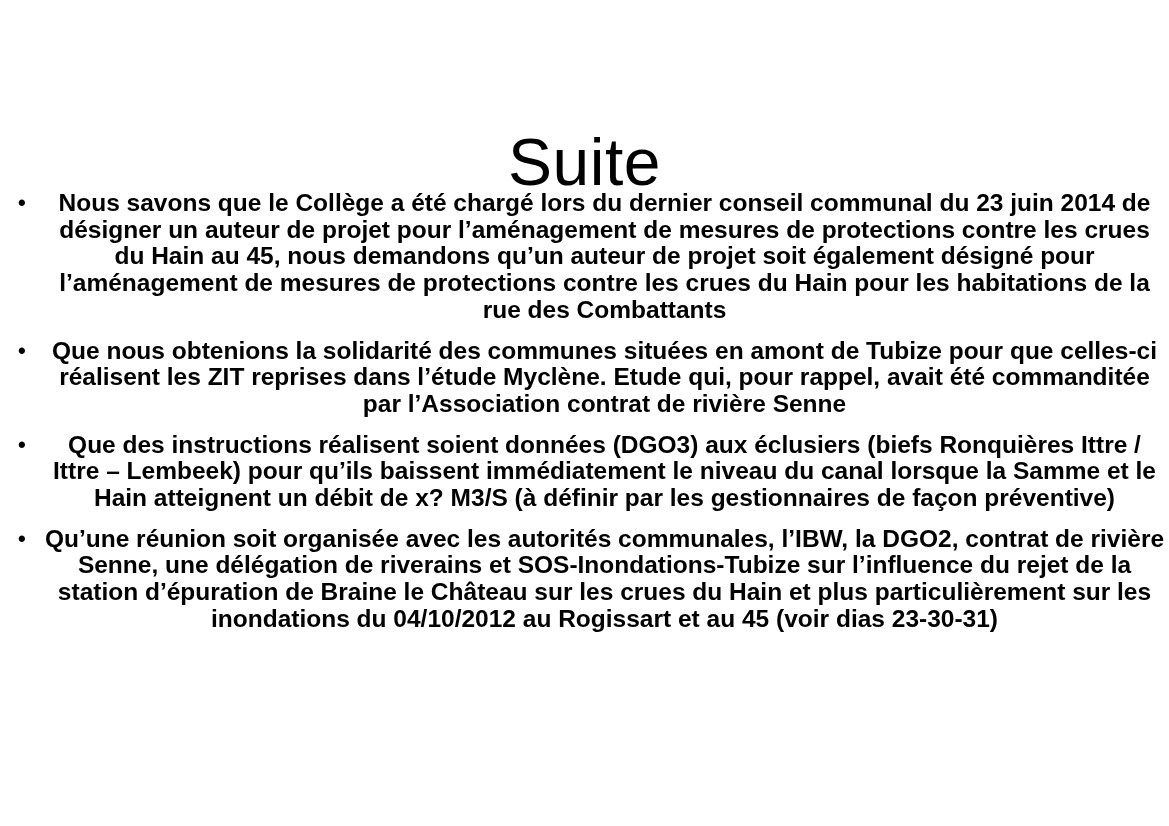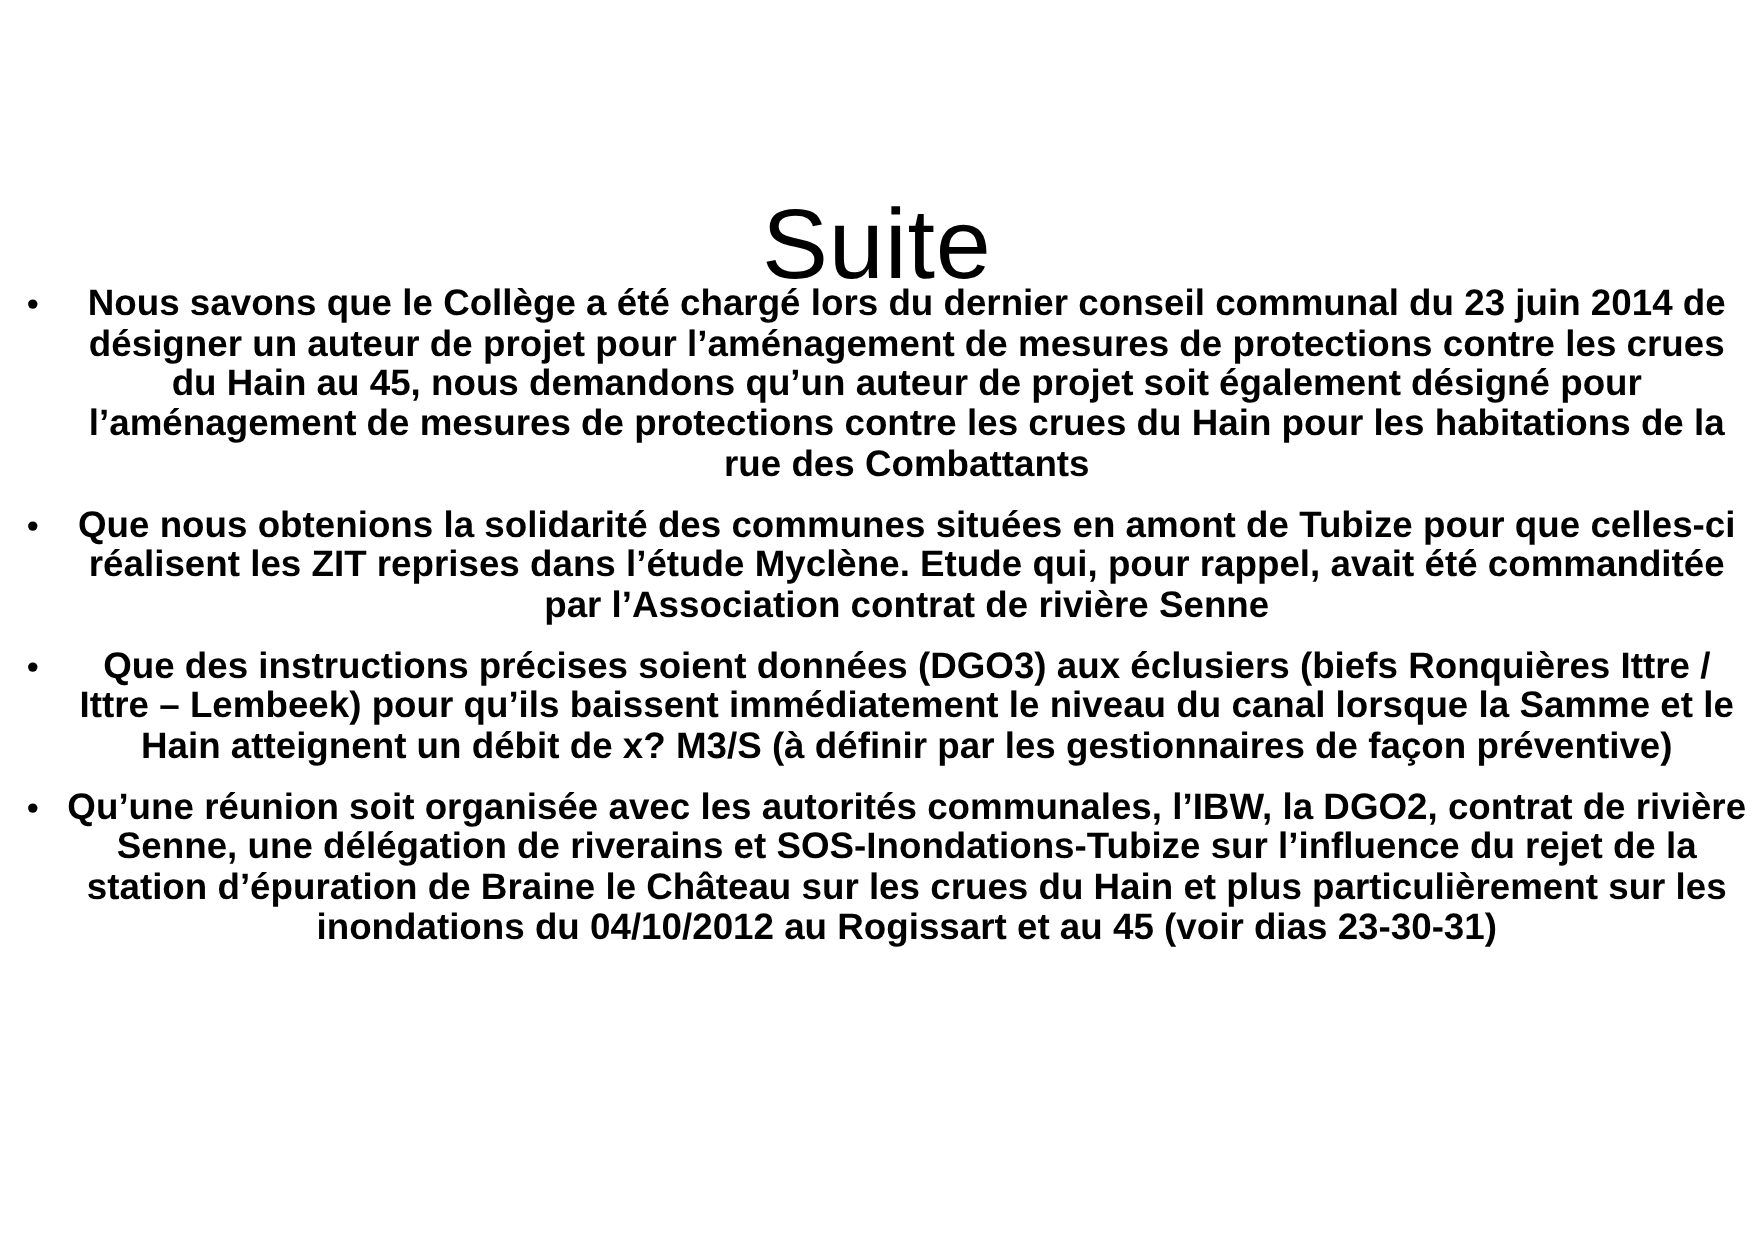--- a/index.html
+++ b/index.html
@@ -78,21 +78,21 @@
       <span class="bullet-text">Nous savons que le Collège a été chargé lors du dernier conseil communal du 23 juin 2014 de désigner un auteur de projet pour l’aménagement de mesures de protections contre les crues du Hain au 45, nous demandons qu’un auteur de projet soit également désigné pour l’aménagement de mesures de protections contre les crues du Hain pour les habitations de la rue des Combattants</span>
     </li>
 
     <li class="bullet-item">
       <span class="bullet-marker">•</span>
       <span class="bullet-text">Que nous obtenions la solidarité des communes situées en amont de Tubize pour que celles-ci réalisent les ZIT reprises dans l’étude Myclène. Etude qui, pour rappel, avait été commanditée par l’Association contrat de rivière Senne</span>
     </li>
 
     <li class="bullet-item">
       <span class="bullet-marker">•</span>
-      <span class="bullet-text">Que des instructions précises soient données (DGO3) aux éclusiers (biefs Ronquières Ittre / Ittre – Lembeek) pour qu’ils baissent immédiatement le niveau du canal lorsque la Samme et le Hain atteignent un débit de x? M3/S (à définir par les gestionnaires de façon préventive)</span>
+      <span class="bullet-text">Que des instructions réalisent soient données (DGO3) aux éclusiers (biefs Ronquières Ittre / Ittre – Lembeek) pour qu’ils baissent immédiatement le niveau du canal lorsque la Samme et le Hain atteignent un débit de x? M3/S (à définir par les gestionnaires de façon préventive)</span>
     </li>
 
     <li class="bullet-item">
       <span class="bullet-marker">•</span>
       <span class="bullet-text">Qu’une réunion soit organisée avec les autorités communales, l’IBW, la DGO2, contrat de rivière Senne, une délégation de riverains et SOS-Inondations-Tubize sur l’influence du rejet de la station d’épuration de Braine le Château sur les crues du Hain et plus particulièrement sur les inondations du 04/10/2012 au Rogissart et au 45 (voir dias 23-30-31)</span>
     </li>
 
   </ul>
 
 </div>

